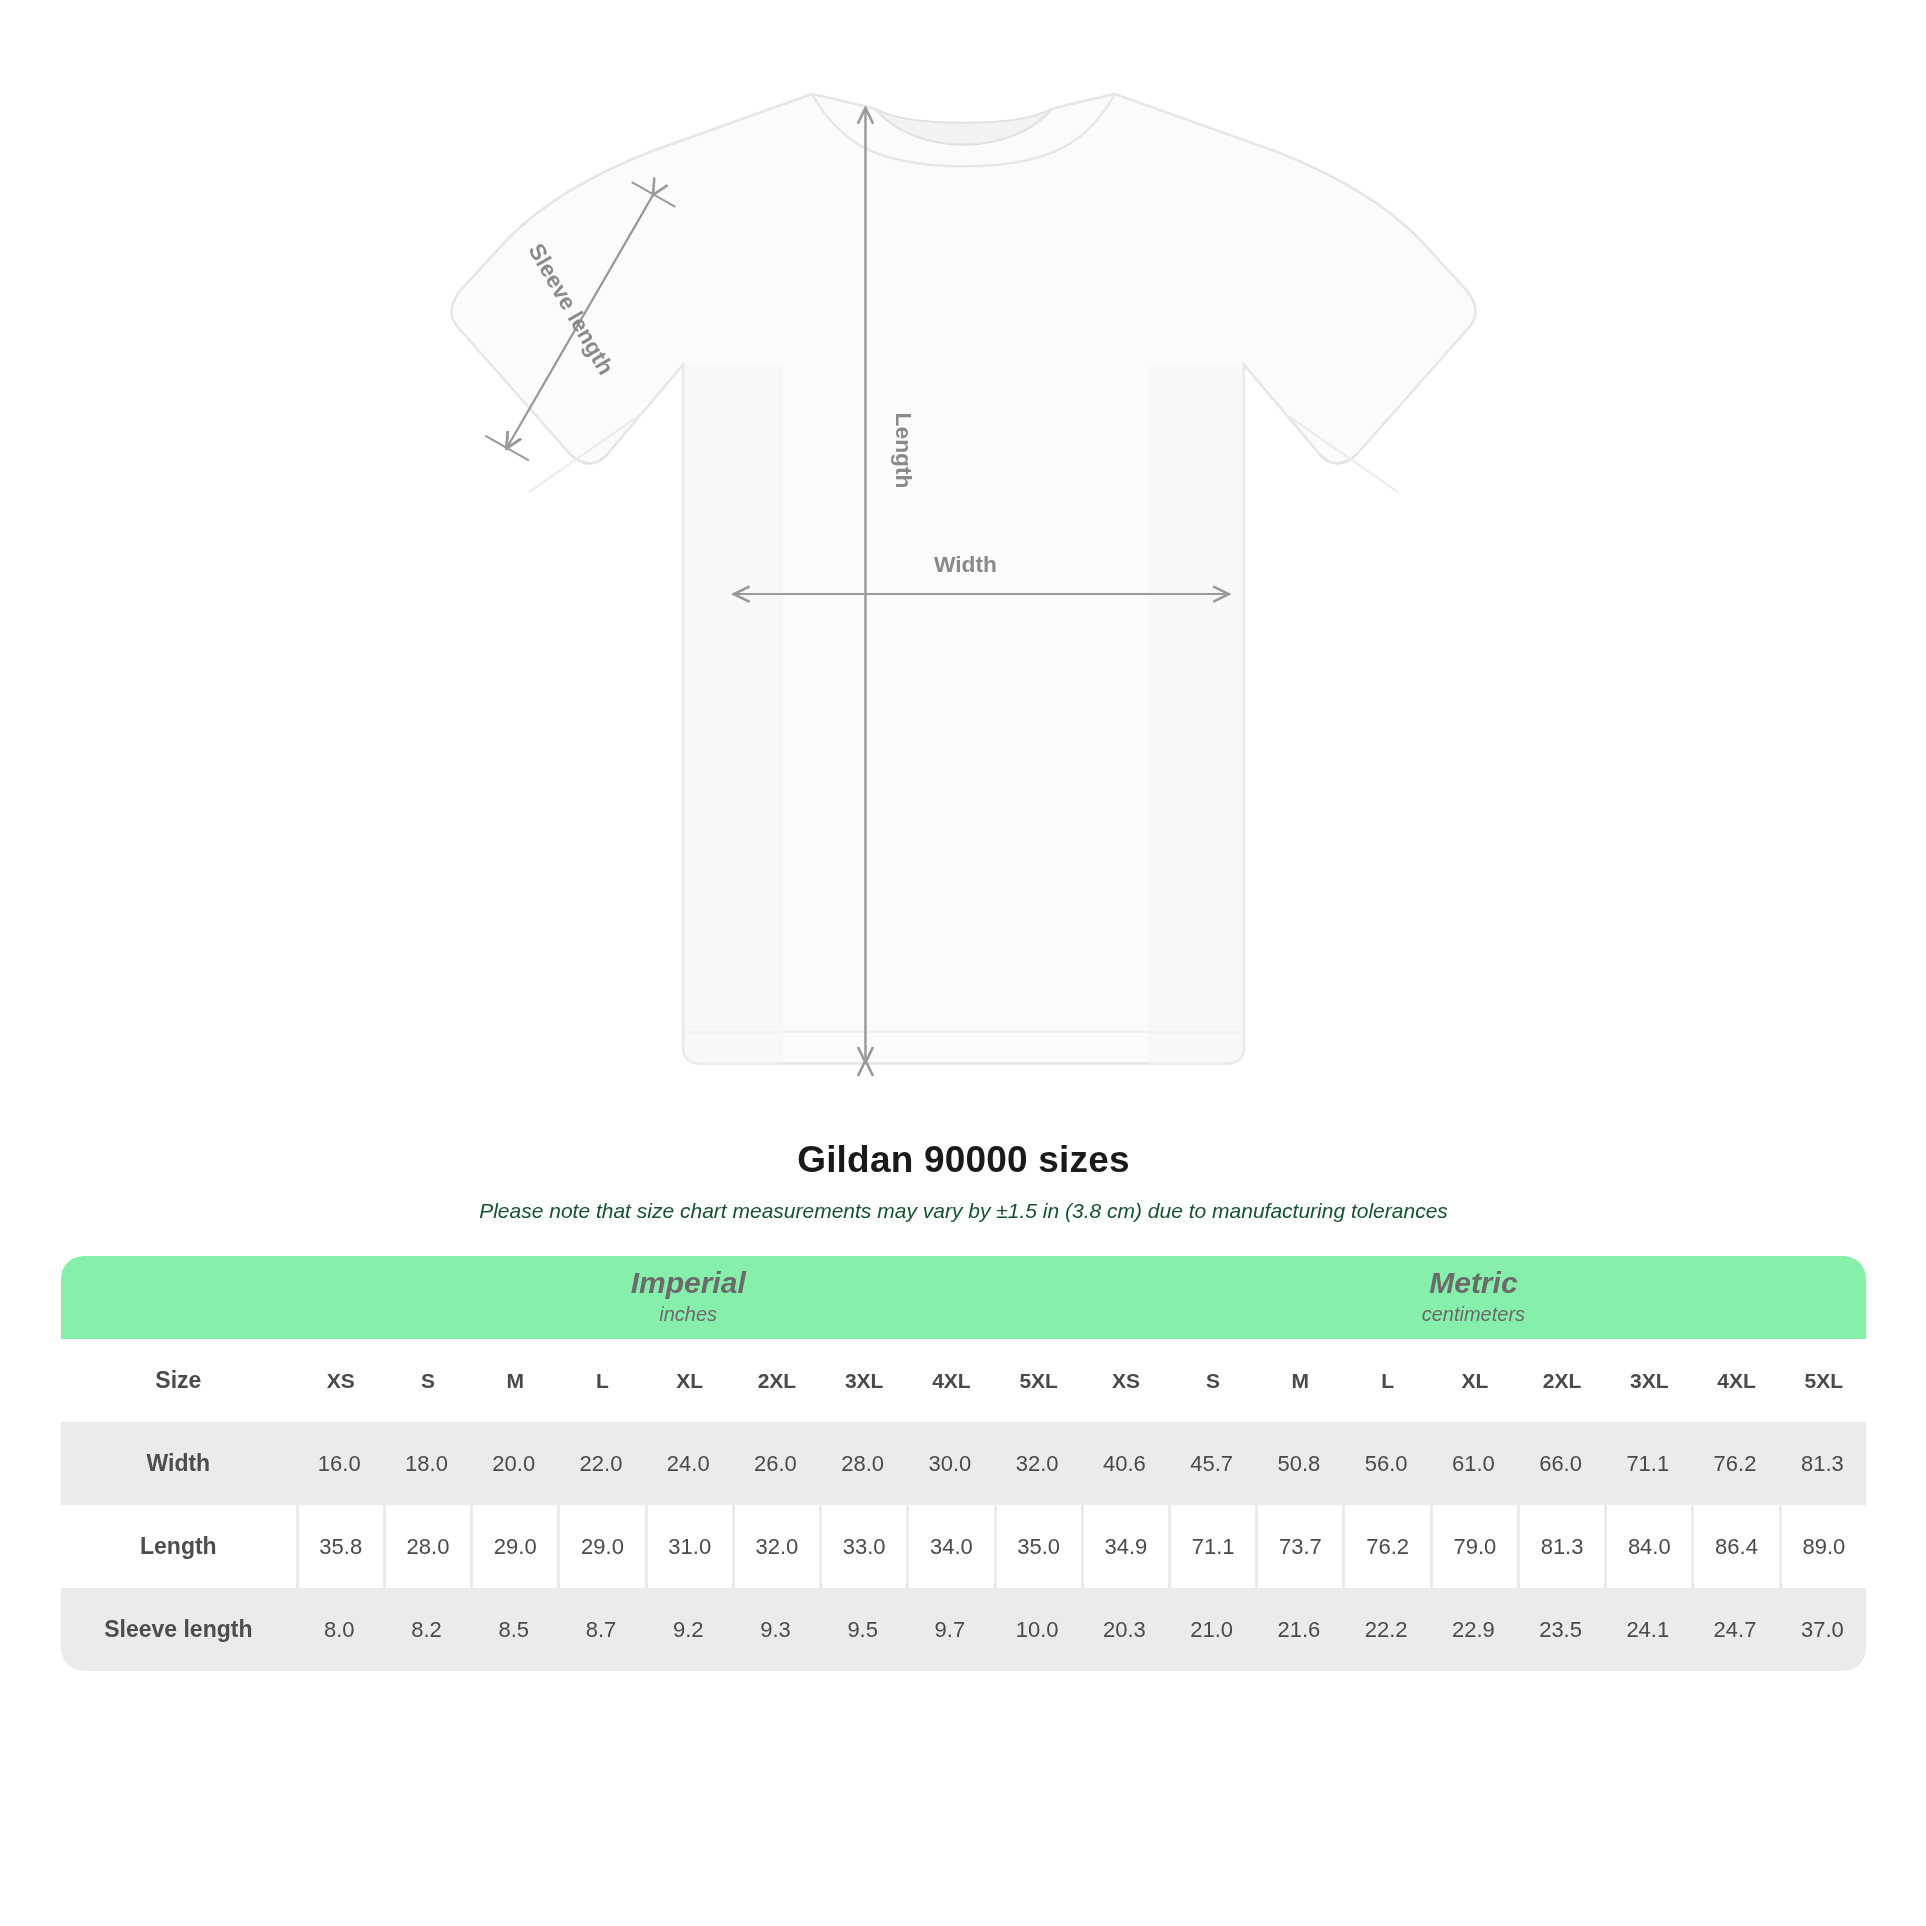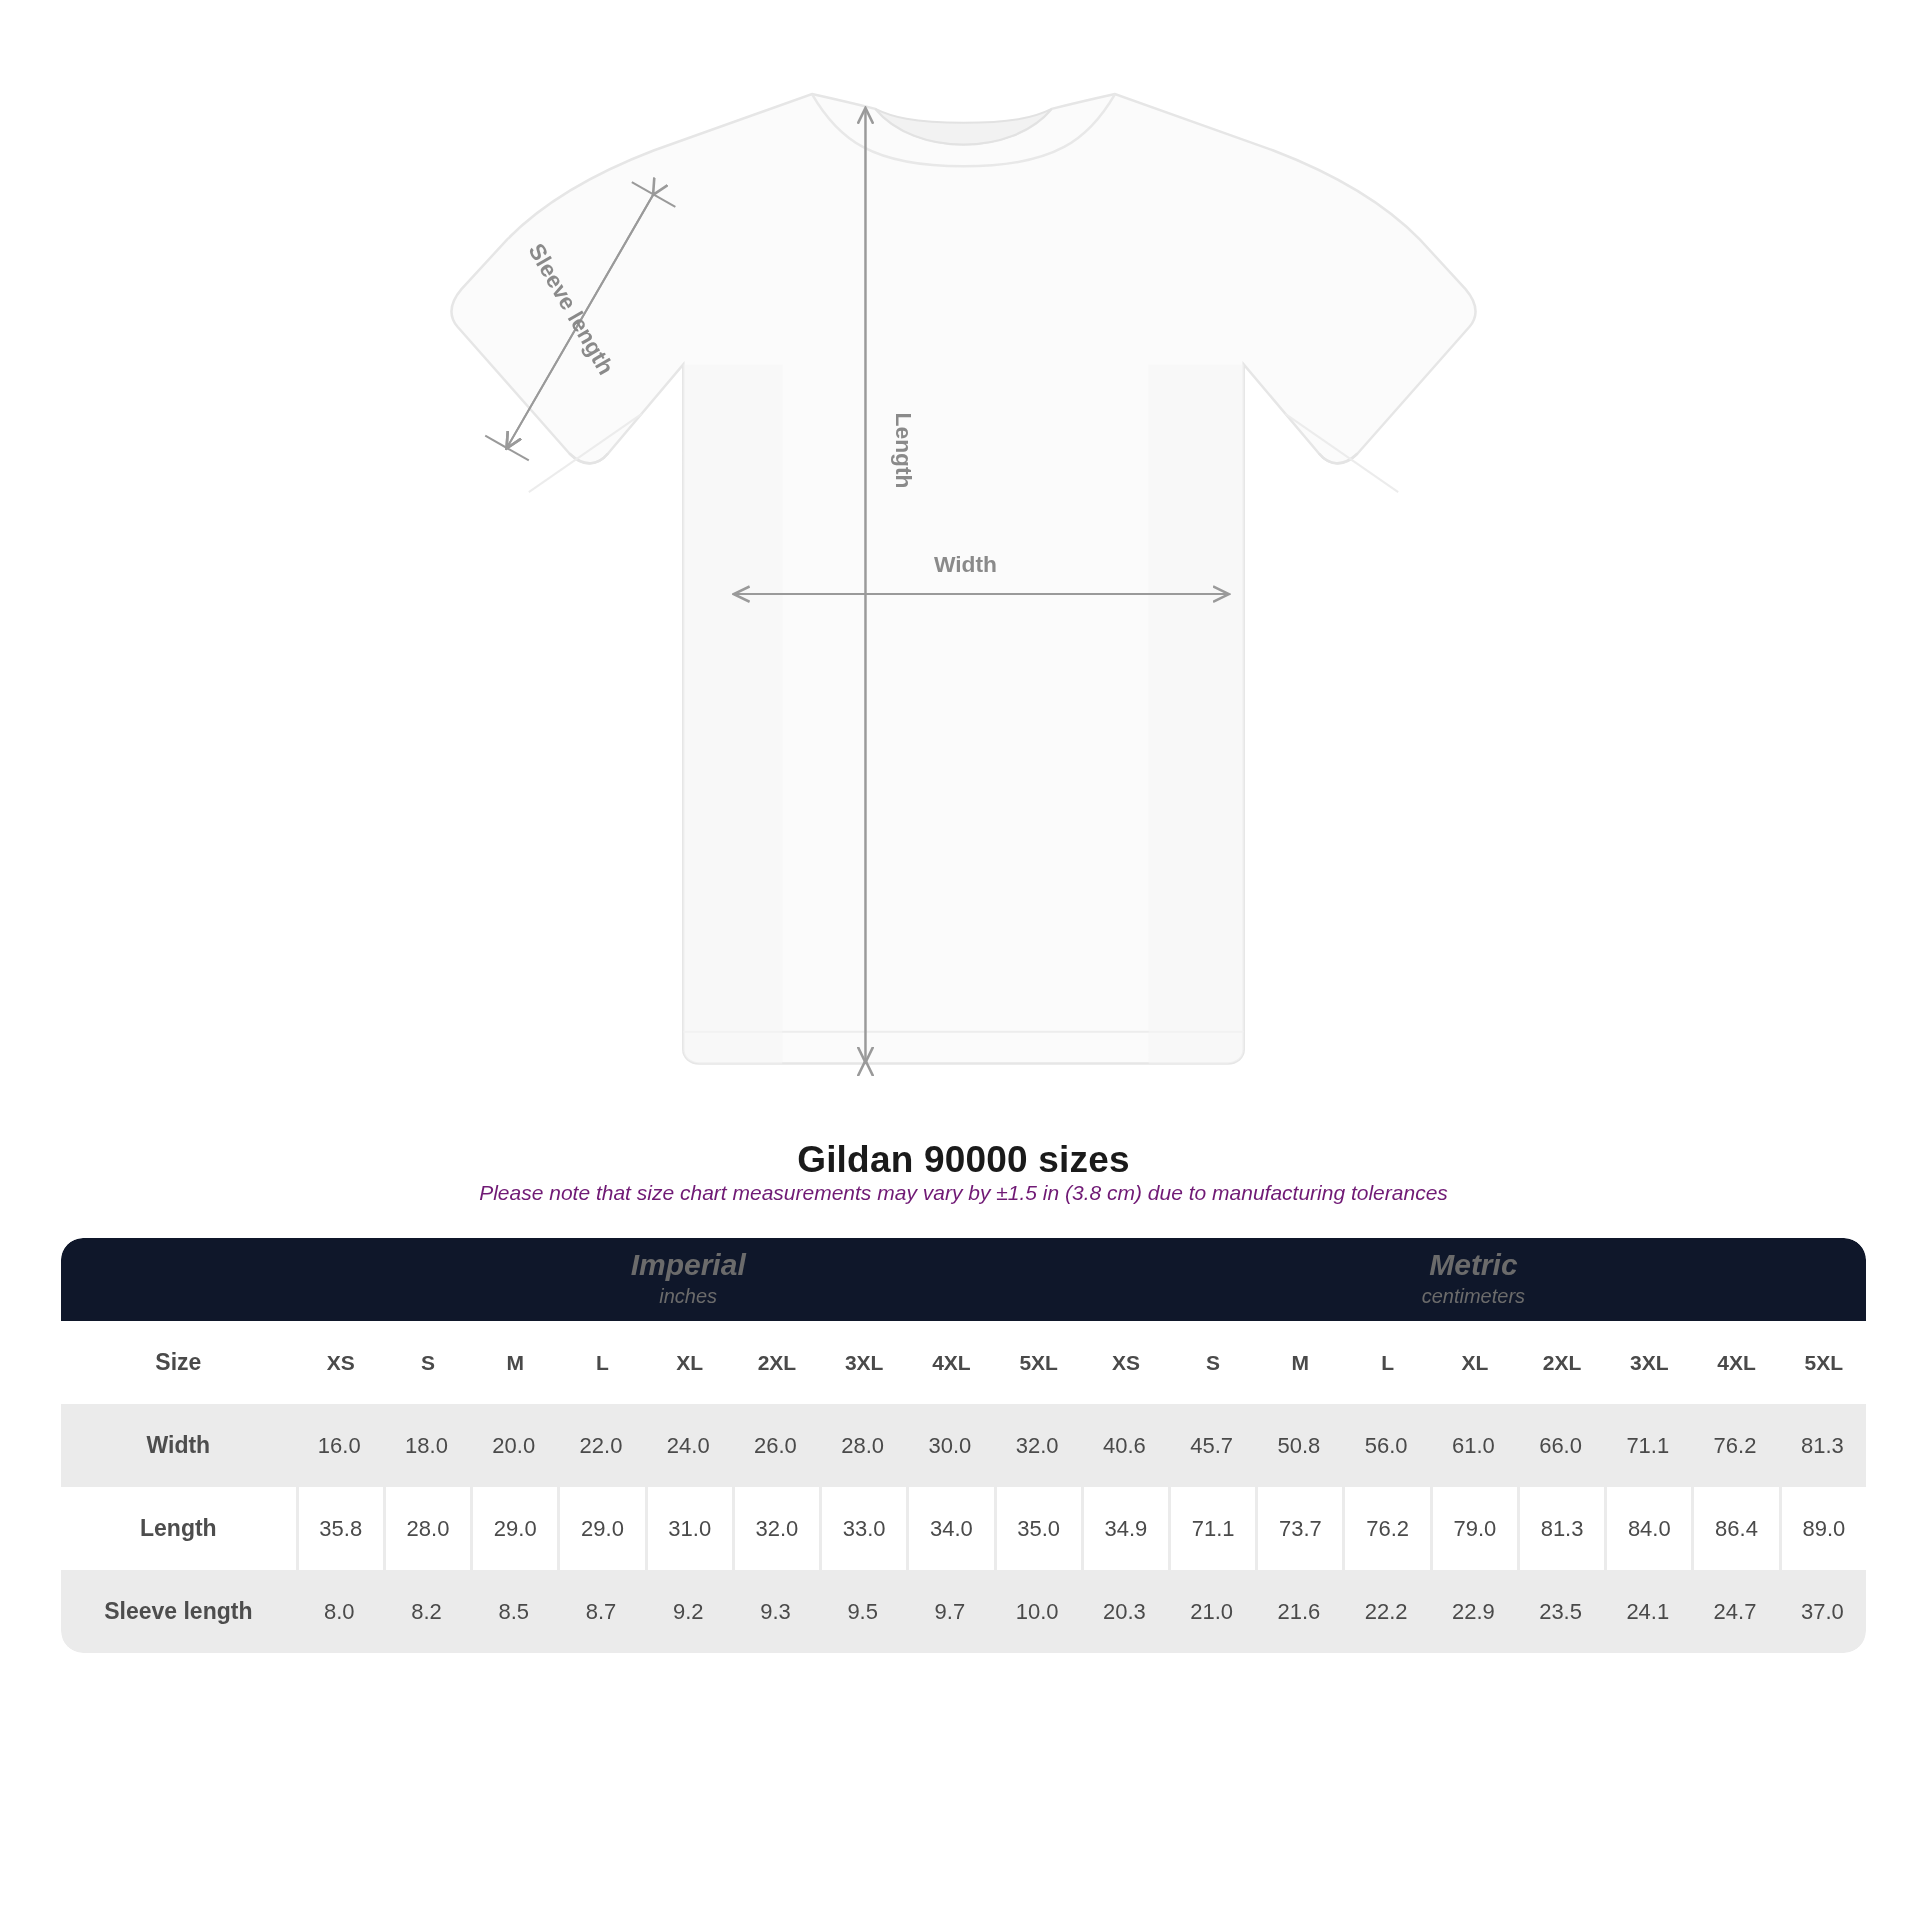--- a/index.html
+++ b/index.html
@@ -35,21 +35,22 @@
   }
   .chart-title {
     font-size: 37px;
     font-weight: bold;
     color: #1a1a1a;
     letter-spacing: 0.2px;
   }
   .chart-note {
     font-size: 21px;
     font-style: italic;
-    color: #701a75;
+    color: #14532d;
+    margin-top: 18px;
   }
 
   
   .table-wrap {
     margin: 33px 61px 0 61px;
     border-radius: 22px;
     overflow: hidden;
     background: #ffffff;
   }
   table.size-table {
@@ -62,21 +63,21 @@
     text-align: center;
     vertical-align: middle;
     font-size: 21px;
     color: #4a4a4a;
     padding: 0;
     height: 83px;
     border: none;
   }
   
   .unit-row td {
-    background: #0f172a;
+    background: #86efac;
     height: 131px;
   }
   .unit-row td.corner-left {
     border-top-left-radius: 22px;
   }
   .unit-row td.corner-right {
     border-top-right-radius: 22px;
   }
   .unit-name {
     font-size: 30px;

